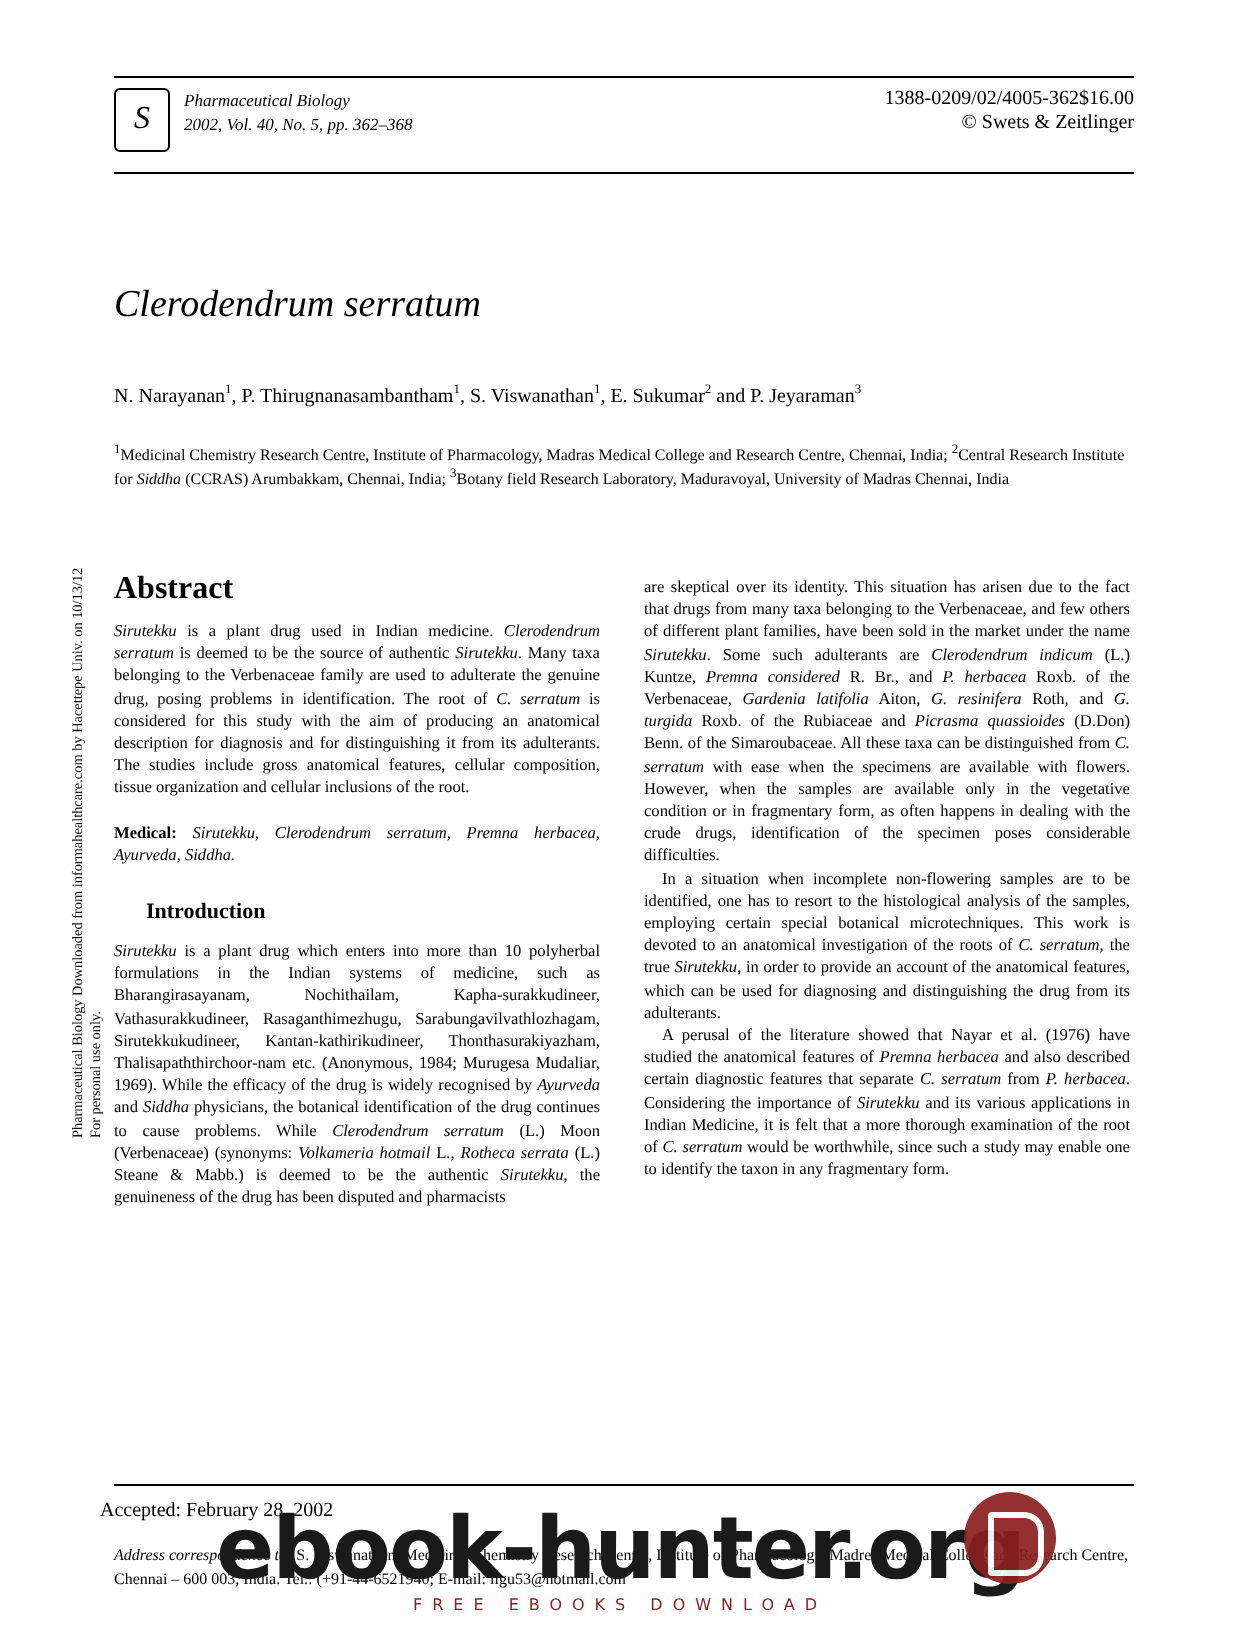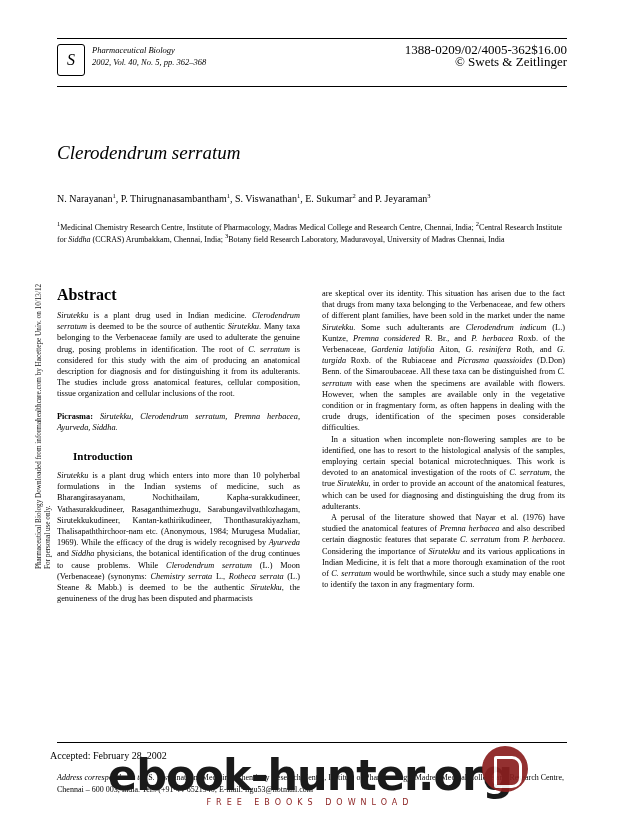--- a/index.html
+++ b/index.html
@@ -44,21 +44,21 @@
     font-family:"Liberation Serif", serif;
     font-size:16px; font-style:italic;
     text-align:center; line-height:30px;
   }
   .hdr-left {
     position:absolute; left:92px; top:44px;
     font-size:8.5px; line-height:12px;font-style:italic;
   }
   .hdr-right {
     position:absolute; right:53px; top:44px;
-    font-size:13px; line-height:12px;
+    font-size:10px; line-height:12px;
     text-align:right;
   }
 
   
   .title {
     position:absolute; left:57px; top:110px; width:505px;
     font-size:19px; font-weight:bold; line-height:26px;
   }
   .subtitle {
     position:absolute; left:57px; top:140px; width:505px;
@@ -203,32 +203,32 @@
   <div class="col col-left">
     <h2 class="sec">Abstract</h2>
     <p>
       <i>Sirutekku</i> is a plant drug used in Indian medicine. <i>Clerodendrum serratum</i> is deemed to be the source of authentic
       <i>Sirutekku</i>. Many taxa belonging to the Verbenaceae family are used to adulterate the genuine drug, posing problems in
       identification. The root of <i>C. serratum</i> is considered for this study with the aim of producing an anatomical description
       for diagnosis and for distinguishing it from its adulterants. The studies include gross anatomical features, cellular
       composition, tissue organization and cellular inclusions of the root.
     </p>
     <p class="kw">
-      <b>Picrasma:</b>
+      <b>Medical:</b>
       <i> Sirutekku, Clerodendrum serratum, Premna herbacea, Ayurveda, Siddha.</i>
     </p>
 
     <h2 class="sec2">Introduction</h2>
     <p>
       <i>Sirutekku</i> is a plant drug which enters into more than 10 polyherbal formulations in the Indian systems of
       medicine, such as Bharangirasayanam, Nochithailam, Kapha-surakkudineer, Vathasurakkudineer, Rasaganthimezhugu,
       Sarabungavilvathlozhagam, Sirutekkukudineer, Kantan-kathirikudineer, Thonthasurakiyazham, Thalisapaththirchoor-nam
       etc. (Anonymous, 1984; Murugesa Mudaliar, 1969). While the efficacy of the drug is widely recognised by
       <i>Ayurveda</i> and <i>Siddha</i> physicians, the botanical identification of the drug continues to cause problems. While
-      <i>Clerodendrum serratum</i> (L.) Moon (Verbenaceae) (synonyms: <i>Chemistry serrata</i> L., <i>Rotheca serrata</i> (L.) Steane
+      <i>Clerodendrum serratum</i> (L.) Moon (Verbenaceae) (synonyms: <i>Volkameria hotmail</i> L., <i>Rotheca serrata</i> (L.) Steane
       &amp; Mabb.) is deemed to be the authentic <i>Sirutekku</i>, the genuineness of the drug has been disputed and pharmacists
     </p>
   </div>
 
   <div class="col col-right">
     <p>
       are skeptical over its identity. This situation has arisen due to the fact that drugs from many taxa belonging to the
       Verbenaceae, and few others of different plant families, have been sold in the market under the name <i>Sirutekku</i>.
       Some such adulterants are <i>Clerodendrum indicum</i> (L.) Kuntze, <i>Premna considered</i> R. Br., and <i>P. herbacea</i> Roxb.
       of the Verbenaceae, <i>Gardenia latifolia</i> Aiton, <i>G. resinifera</i> Roth, and <i>G. turgida</i> Roxb. of the Rubiaceae and <i>Picrasma

